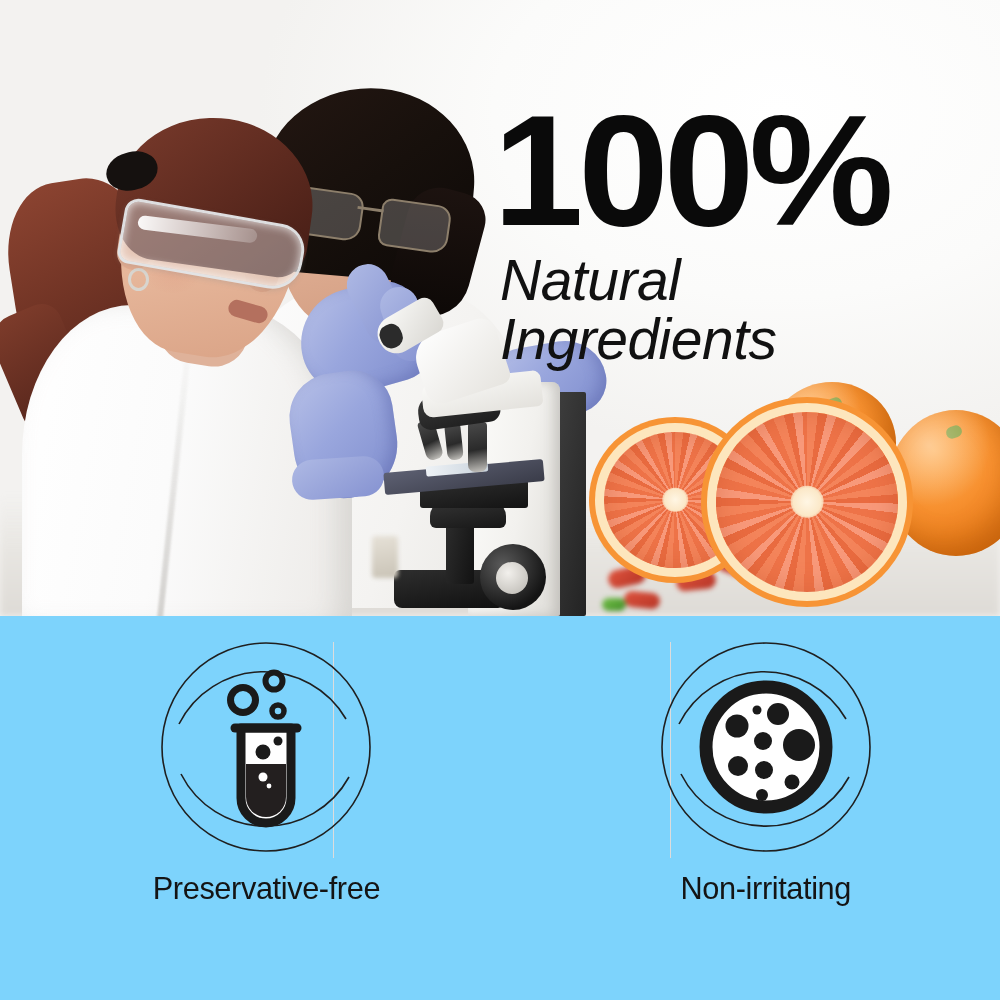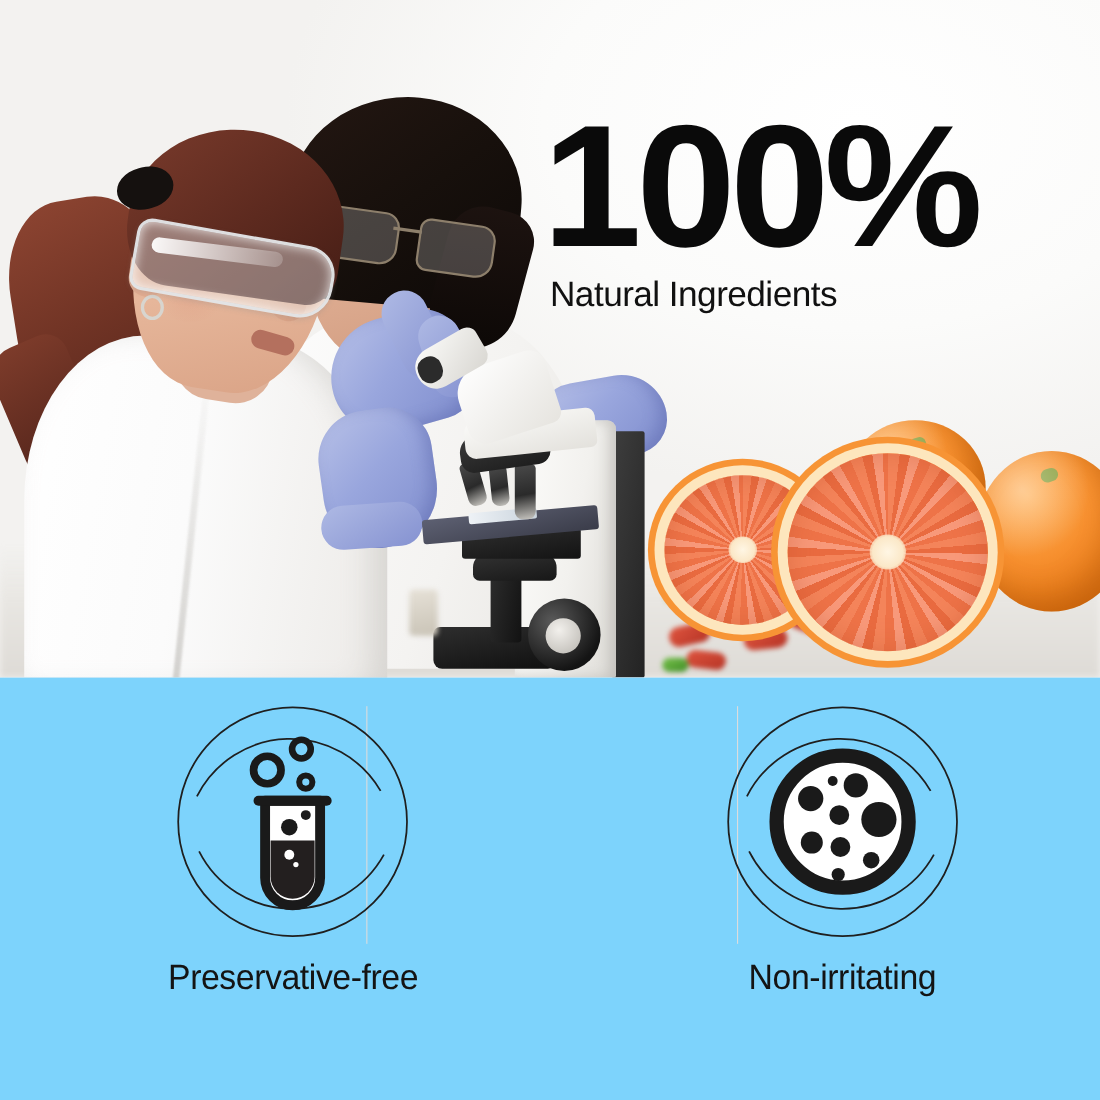--- a/index.html
+++ b/index.html
@@ -579,25 +579,26 @@
     font-size: 158px;
     line-height: 0.94;
     letter-spacing: -5px;
     color: #0a0a0a;
     margin: 0;
     transform: scaleX(1.03);
   }
   .hl-sub {
     font-family: "Liberation Sans", sans-serif;
     font-weight: normal;
-    font-size: 32px;
+    font-size: 57px;
     line-height: 1.04;
     letter-spacing: -0.5px;
     color: #111111;
     margin: 6px 0 0 0;
+    font-style: italic;
   }
 
   
   .features {
     position: absolute;
     left: 0;
     top: 616px;
     width: 1000px;
     height: 384px;
     background: #7dd3fc;

